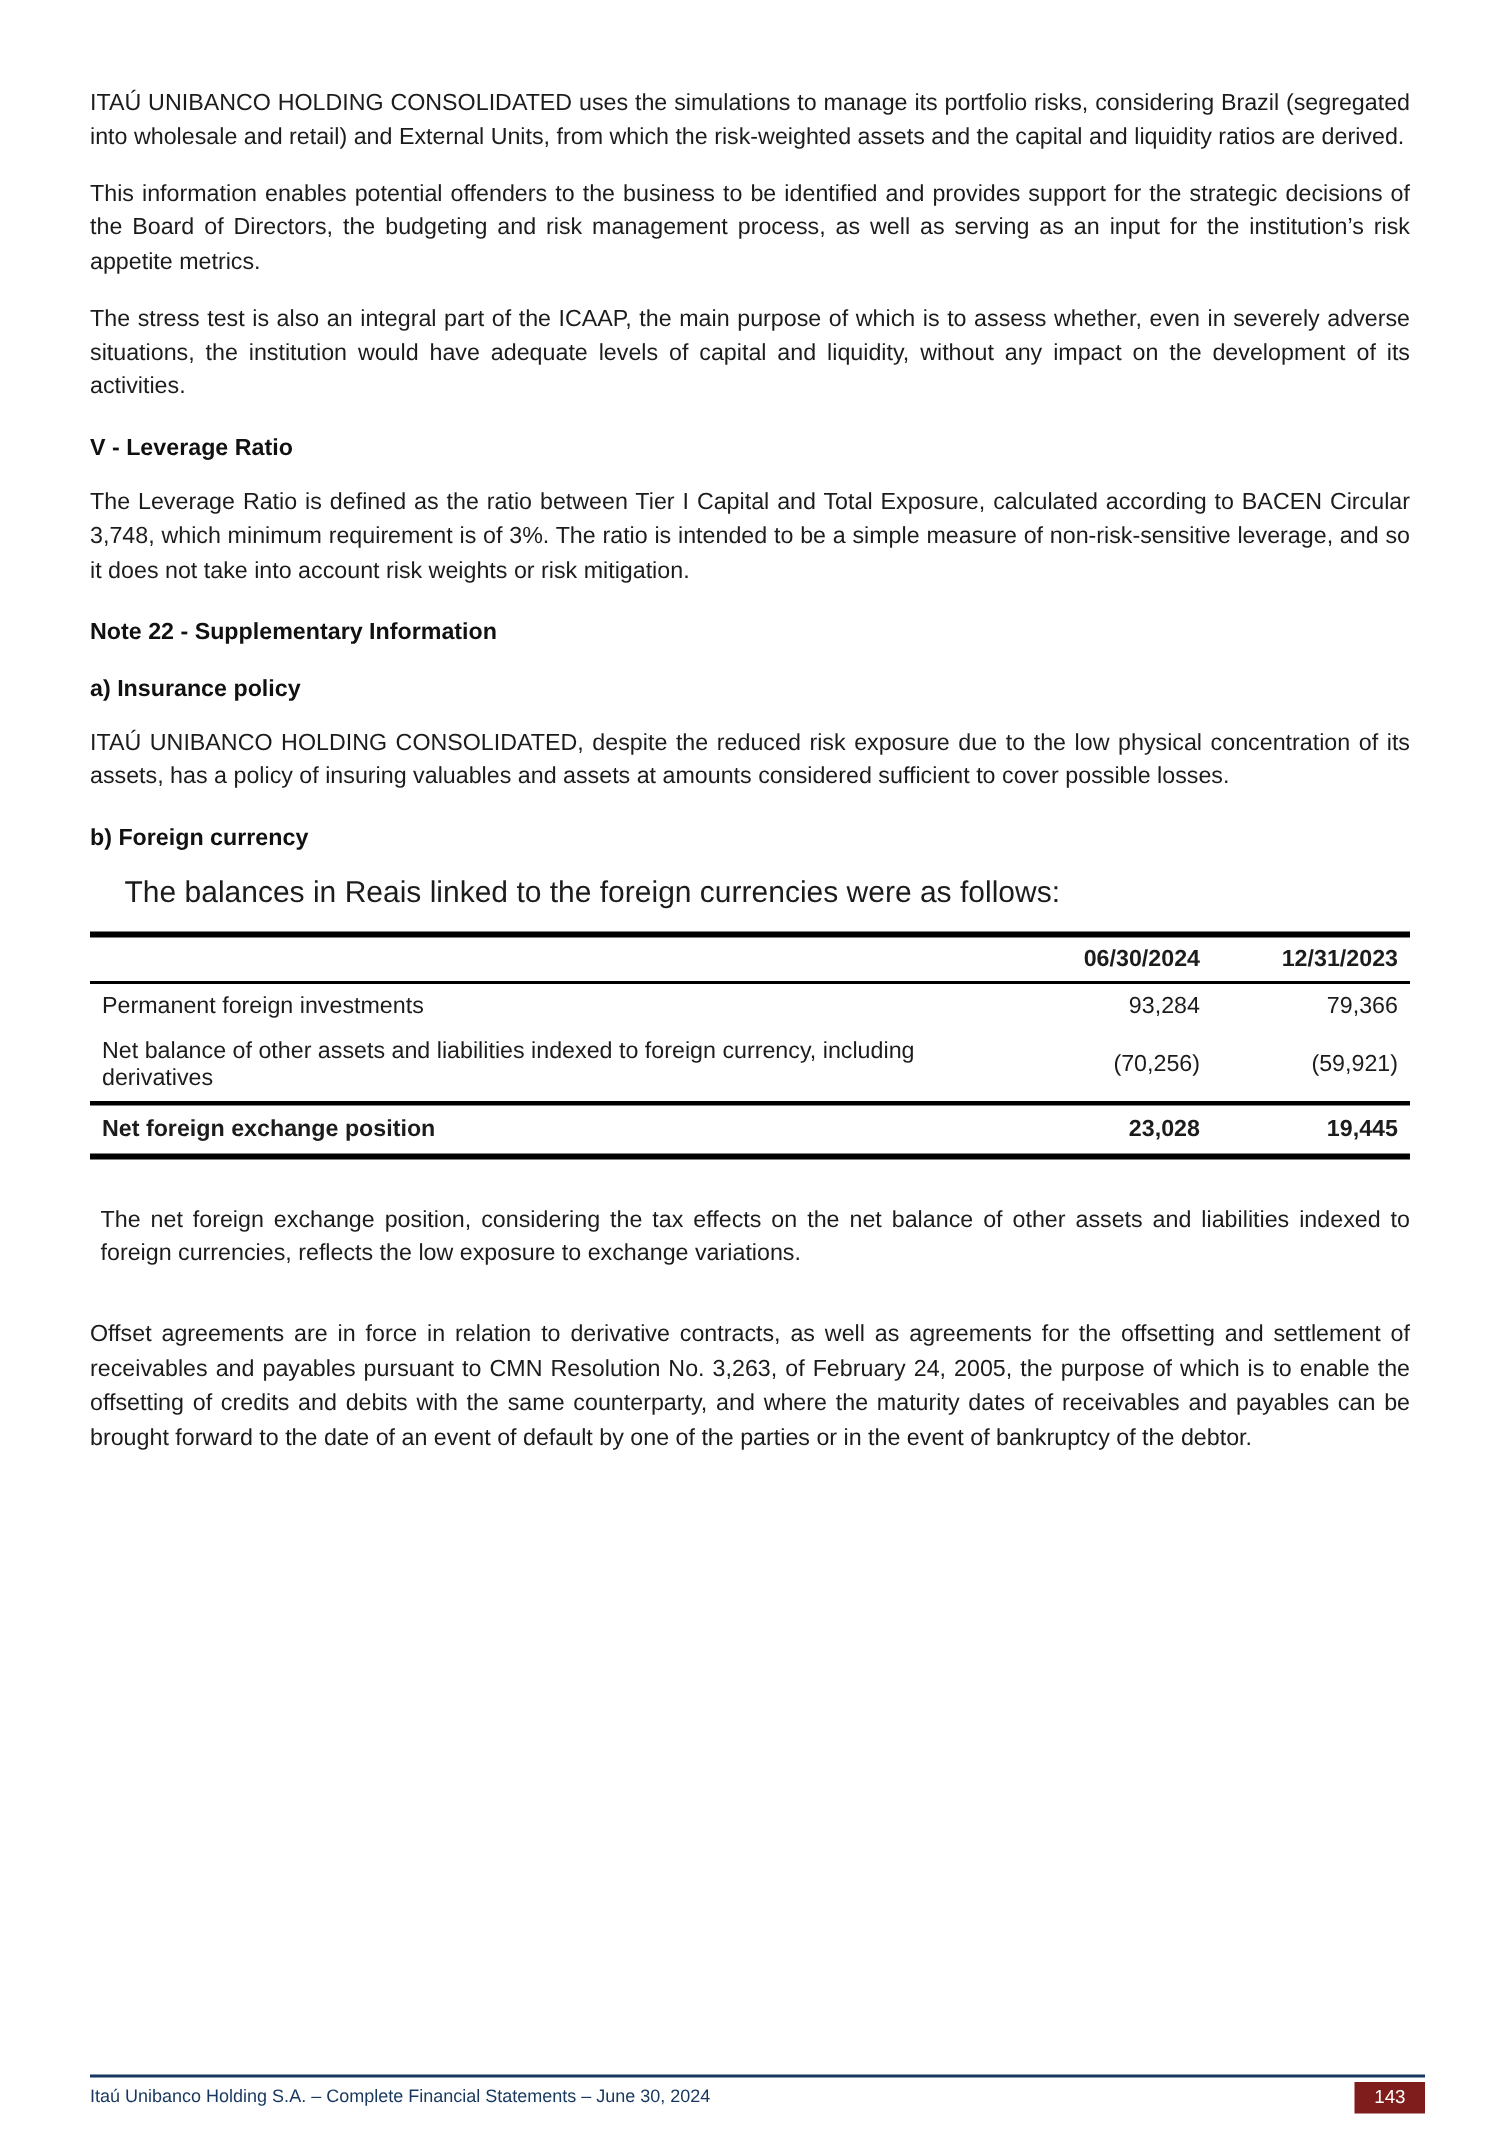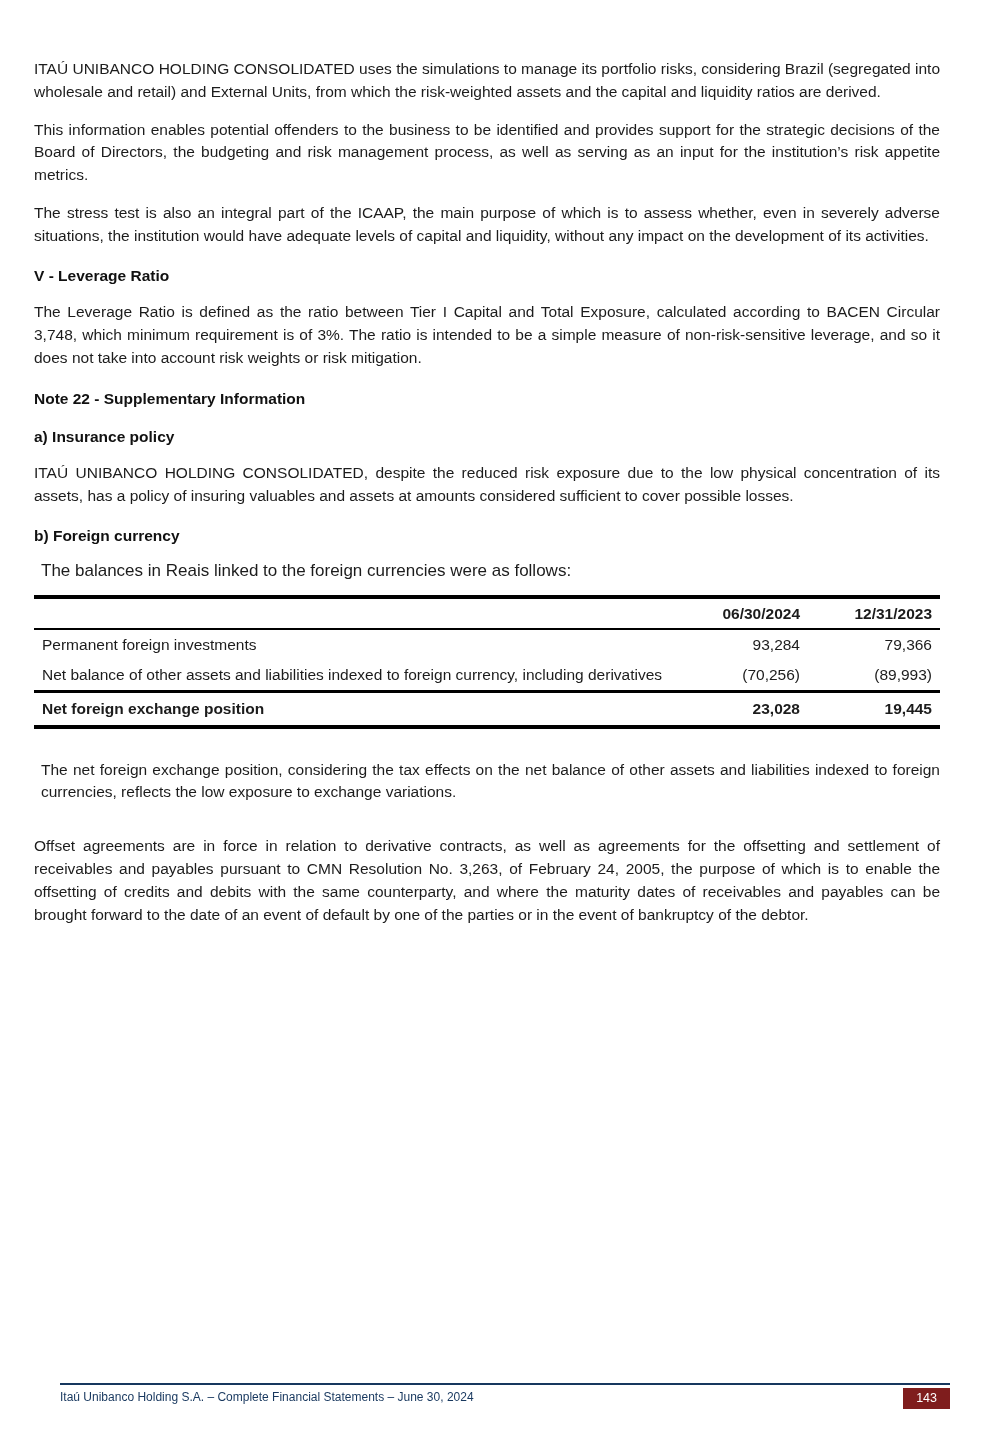--- a/index.html
+++ b/index.html
@@ -6,37 +6,37 @@
   html, body { background: #ffffff; }
   body {
     width: 1008px;
     height: 1435px;
     position: relative;
     font-family: "Liberation Sans", sans-serif;
     color: #1c1c1c;
     overflow: hidden;
   }
   .content {
-    padding: 58px 68px 0 34px;
+    padding: 58px 68px 0 60px;
   }
   p.body-para {
     font-size: 15.5px;
     line-height: 1.47;
     text-align: justify;
     margin-bottom: 15px;
   }
   .heading {
     font-size: 15.5px;
     font-weight: bold;
     margin: 20px 0 16px 0;
     color: #111111;
   }
   .intro-line {
-    font-size: 17px;
-    margin: 2px 0 14px 7px;
+    font-size: 20px;
+    margin: 2px 0 14px 23px;
   }
   
   table.fx-table {
     width: 100%;
     border-collapse: collapse;
     border-top: 4px solid #000000;
     margin: 6px 0 30px 0;
     font-size: 15.5px;
   }
   table.fx-table th {
@@ -125,21 +125,21 @@
     </thead>
     <tbody>
       <tr>
         <td>Permanent foreign investments</td>
         <td class="num">93,284</td>
         <td class="num">79,366</td>
       </tr>
       <tr>
         <td>Net balance of other assets and liabilities indexed to foreign currency, including derivatives</td>
         <td class="num">(70,256)</td>
-        <td class="num">(89,993)</td>
+        <td class="num">(59,921)</td>
       </tr>
       <tr class="total-row">
         <td>Net foreign exchange position</td>
         <td class="num">23,028</td>
         <td class="num">19,445</td>
       </tr>
     </tbody>
   </table>
 
   <p class="note-para">The net foreign exchange position, considering the tax effects on the net balance of other assets and liabilities indexed to foreign currencies, reflects the low exposure to exchange variations.</p>

